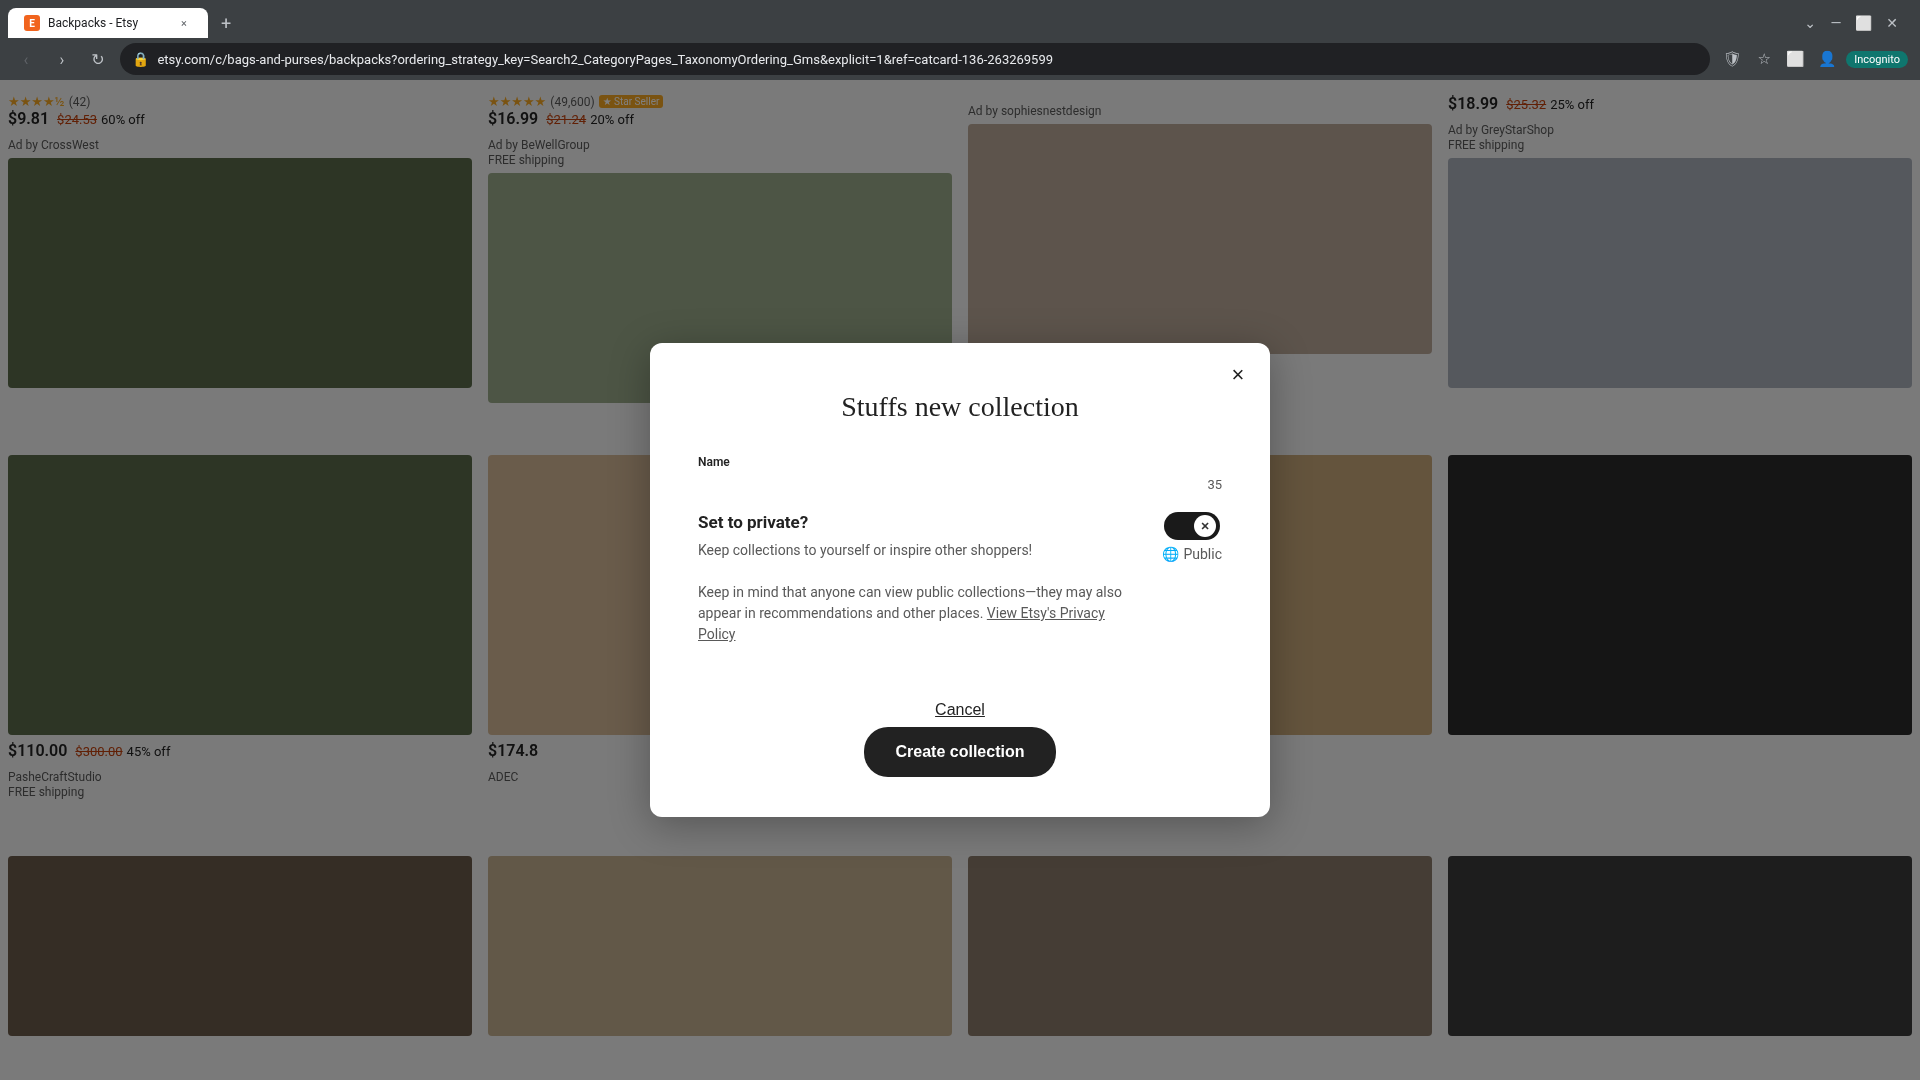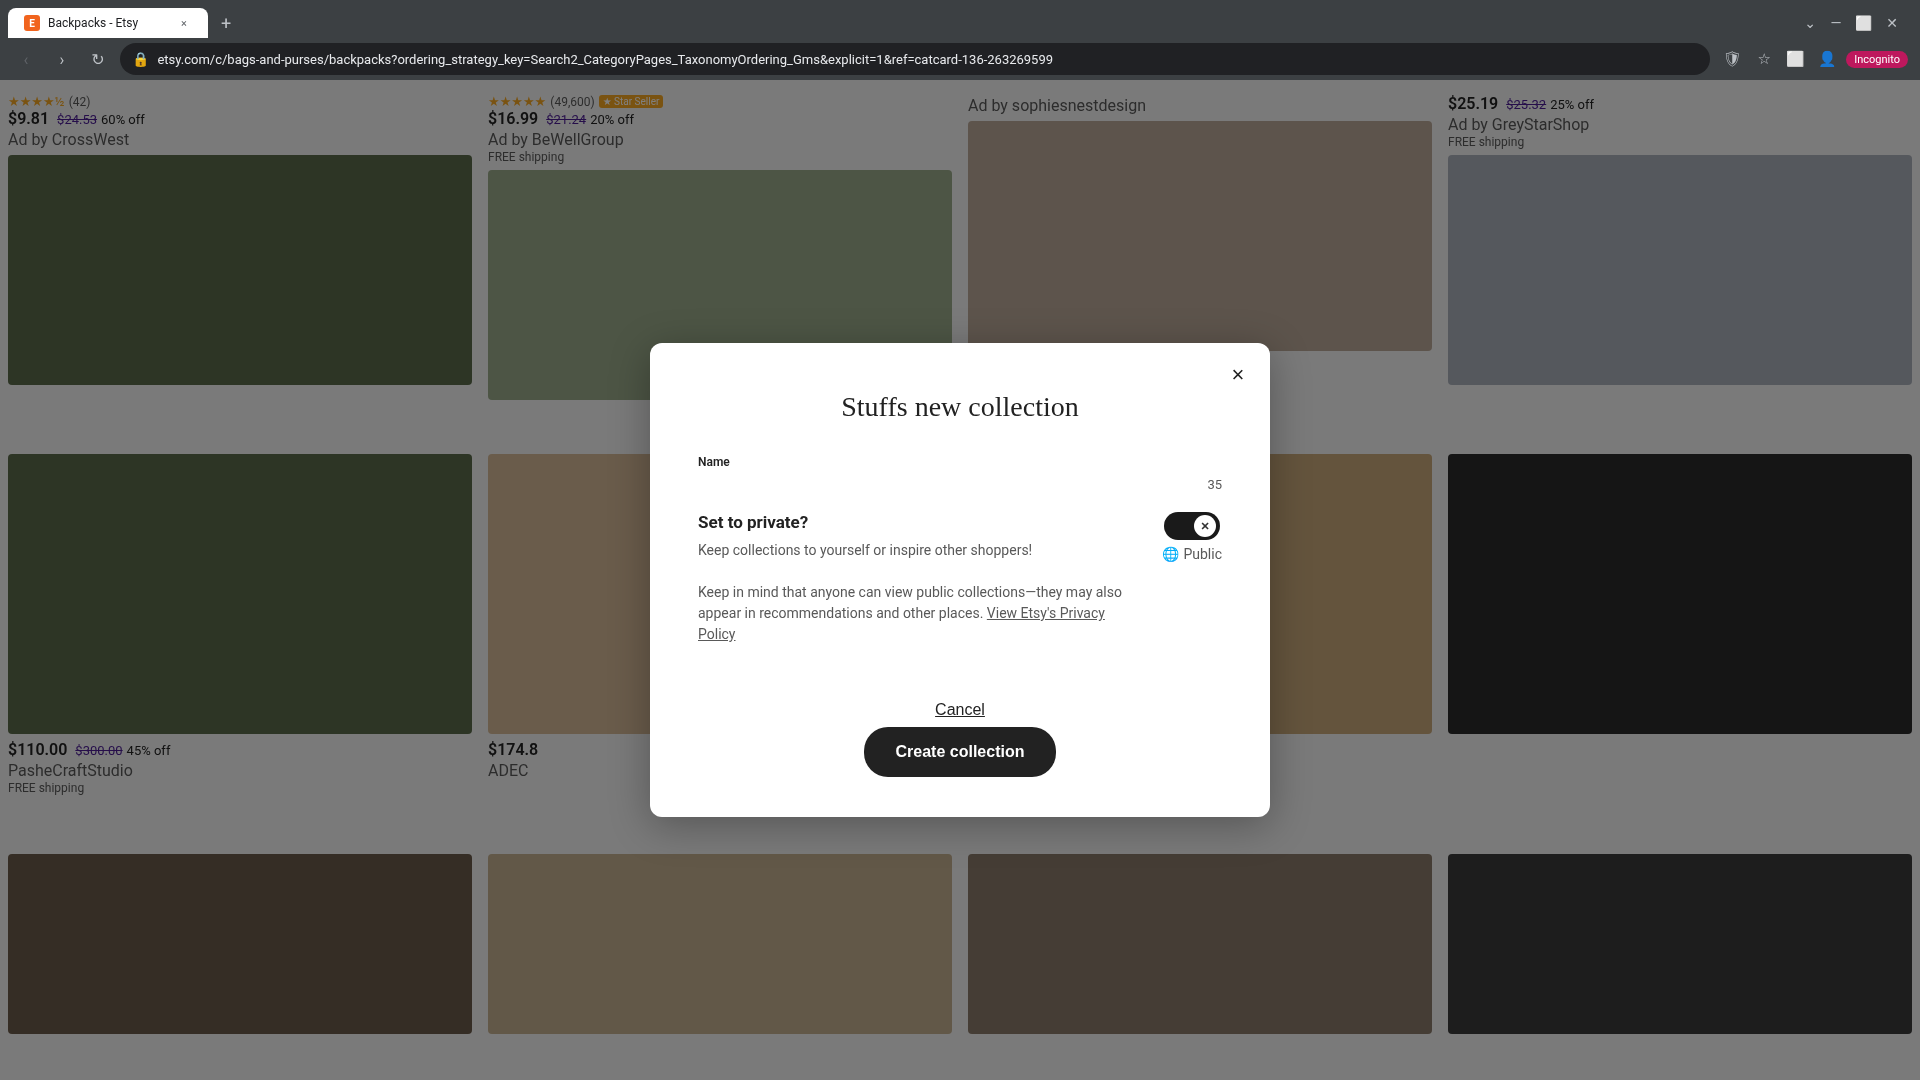--- a/index.html
+++ b/index.html
@@ -163,21 +163,21 @@
       height: 28px;
       border-radius: 50%;
       display: flex;
       align-items: center;
       justify-content: center;
       color: #bdc1c6;
       font-size: 15px;
       cursor: pointer;
     }
     .incognito-badge {
-      background: #be185d;
+      background: #0f766e;
       color: white;
       font-size: 11px;
       padding: 2px 8px;
       border-radius: 10px;
       white-space: nowrap;
     }
 
     
     .page-content {
       width: 100%;
@@ -186,32 +186,32 @@
       background: #f5f5f5;
       overflow: hidden;
     }
     .price-main {
       font-size: 16px;
       font-weight: 600;
       color: #222;
     }
     .price-orig {
       font-size: 13px;
-      color: #4c1d95;
+      color: #c2410c;
       text-decoration: line-through;
       margin-left: 4px;
     }
     .price-off {
       font-size: 13px;
       color: #222;
     }
     .seller-name {
-      font-size: 16px;
+      font-size: 12px;
       color: #595959;
-      margin-top: 2px;
+      margin-top: 10px;
     }
     .free-ship {
       font-size: 12px;
       color: #595959;
       margin-top: 1px;
     }
     .stars {
       color: #f5a623;
       font-size: 13px;
     }
@@ -527,21 +527,21 @@
     <div class="bg-cell">
       <div class="bg-pricing">
         <div class="seller-name">Ad by sophiesnestdesign</div>
       </div>
       <div class="bg-product-img" style="background:#baa898;"></div>
     </div>
 
     <div class="bg-cell">
       <div class="bg-pricing">
         <div>
-          <span class="price-main">$25.19</span>
+          <span class="price-main">$18.99</span>
           <span class="price-orig">$25.32</span>
           <span class="price-off">25% off</span>
         </div>
         <div class="seller-name">Ad by GreyStarShop</div>
         <div class="free-ship">FREE shipping</div>
       </div>
       <div class="bg-product-img" style="background:#aab0ba;"></div>
     </div>
 
     <div class="bg-cell">

